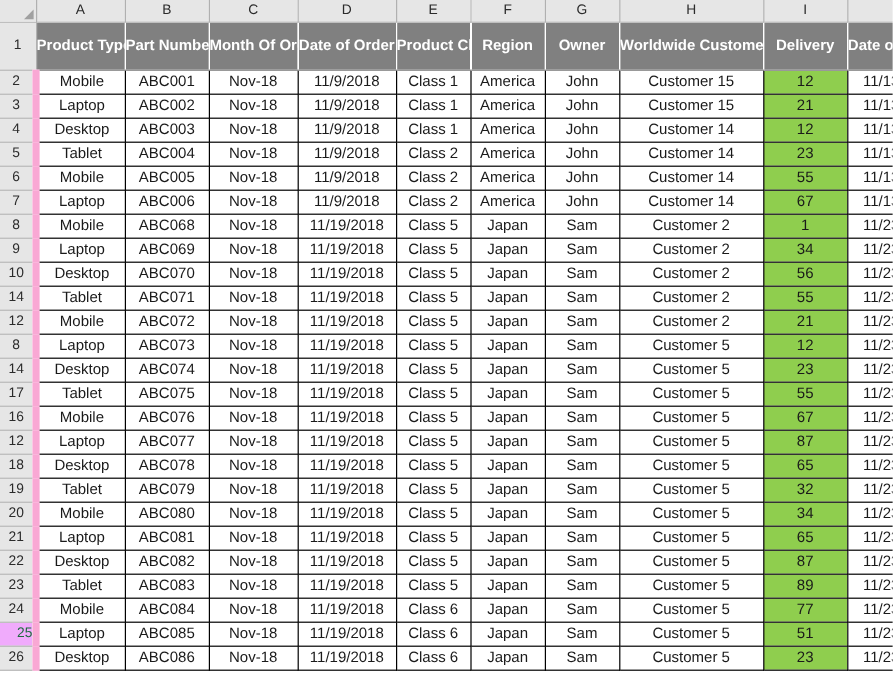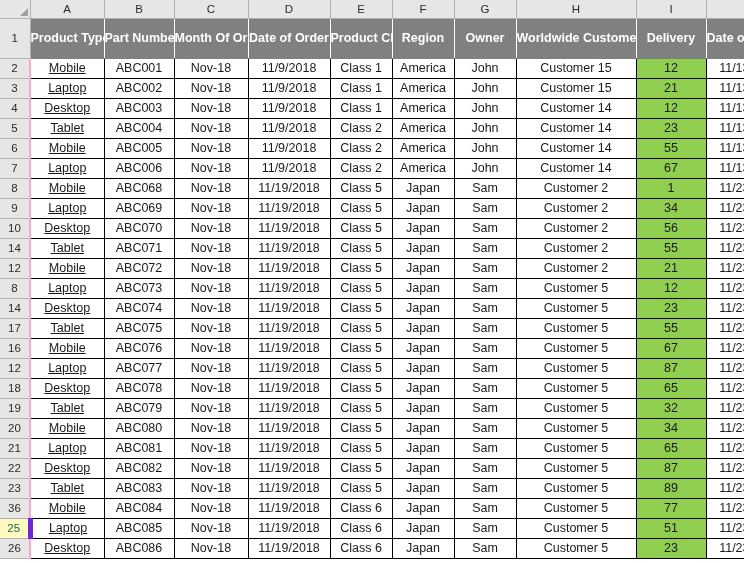--- a/index.html
+++ b/index.html
@@ -68,21 +68,22 @@
     border-right: 1px solid #b0b0b0;
     border-bottom: 1px solid #b0b0b0;
     color: #2b2b2b;
     font-size: 11.5px;
     text-align: center;
     vertical-align: middle;
   }
   td.rownum.active {
     color: #1d6b3f;
     border-right: 5px solid #6d28d9;
-    background: #fef9c3;
+    background: #f0abfc;
+    text-align: right;
   }
 
   
   tr.hdr td.rownum { height: 40px; }
   td.hcell {
     background: #808080;
     color: #ffffff;
     font-weight: bold;
     font-size: 12.5px;
     text-align: center;
@@ -101,21 +102,21 @@
     background: #ffffff;
     color: #1a1a1a;
     font-size: 12.5px;
     text-align: center;
     vertical-align: middle;
     border-right: 1px solid #000000;
     border-bottom: 1px solid #000000;
     border-top: 0;
     border-left: 0;
   }
-  td.cell.firstcol { border-left: 2px solid #f9a8d4; text-decoration: underline; }
+  td.cell.firstcol { border-left: 6px solid #f9a8d4; }
   td.cell.qty { background: #8fce4e; font-weight: normal; }
   tr.activerow td.cell { border-bottom: 1px solid #000000; }
 </style>
 </head>
 <body>
 
 <div id="sheet">
   <table class="grid">
     <colgroup id="cols">
         <col style="width: 30px;">
@@ -441,21 +442,21 @@
           <td class="cell">Nov-18</td>
           <td class="cell">11/19/2018</td>
           <td class="cell">Class 5</td>
           <td class="cell">Japan</td>
           <td class="cell">Sam</td>
           <td class="cell">Customer 5</td>
           <td class="cell qty">89</td>
           <td class="cell">11/23/2018</td>
         </tr>
         <tr class="">
-          <td class="rownum">36</td>
+          <td class="rownum">24</td>
           <td class="cell firstcol">Mobile</td>
           <td class="cell">ABC084</td>
           <td class="cell">Nov-18</td>
           <td class="cell">11/19/2018</td>
           <td class="cell">Class 6</td>
           <td class="cell">Japan</td>
           <td class="cell">Sam</td>
           <td class="cell">Customer 5</td>
           <td class="cell qty">77</td>
           <td class="cell">11/23/2018</td>

